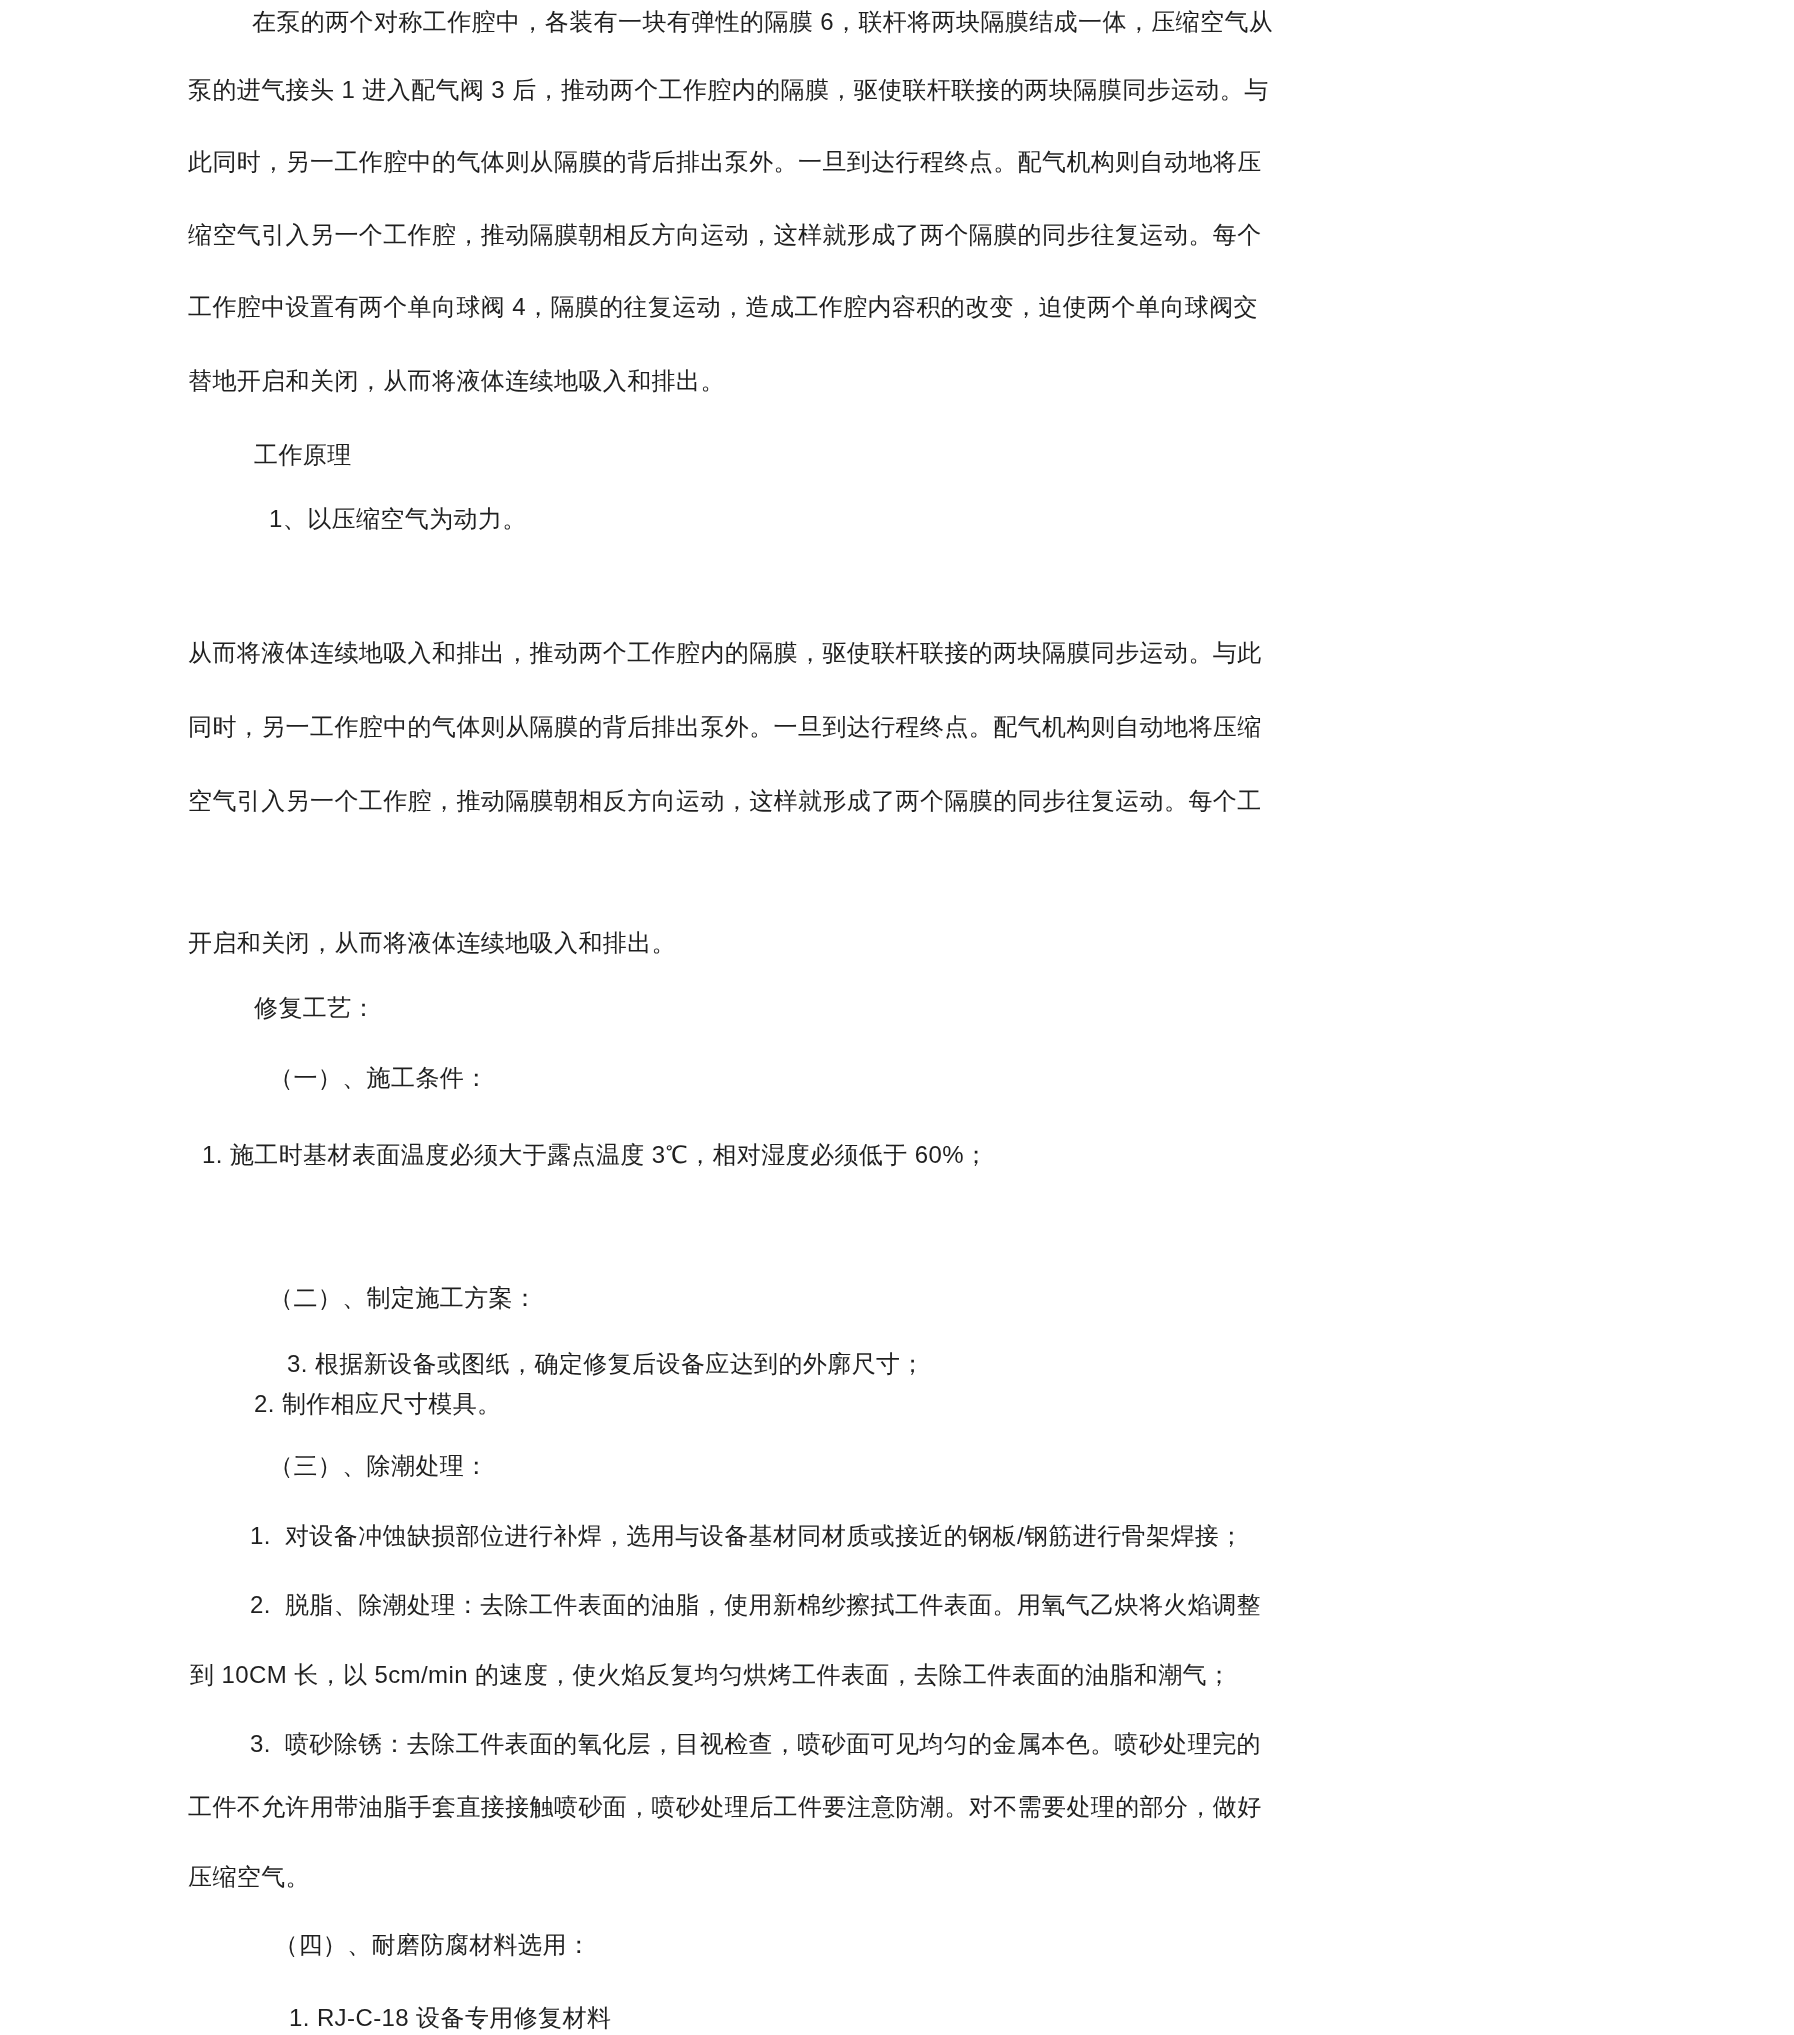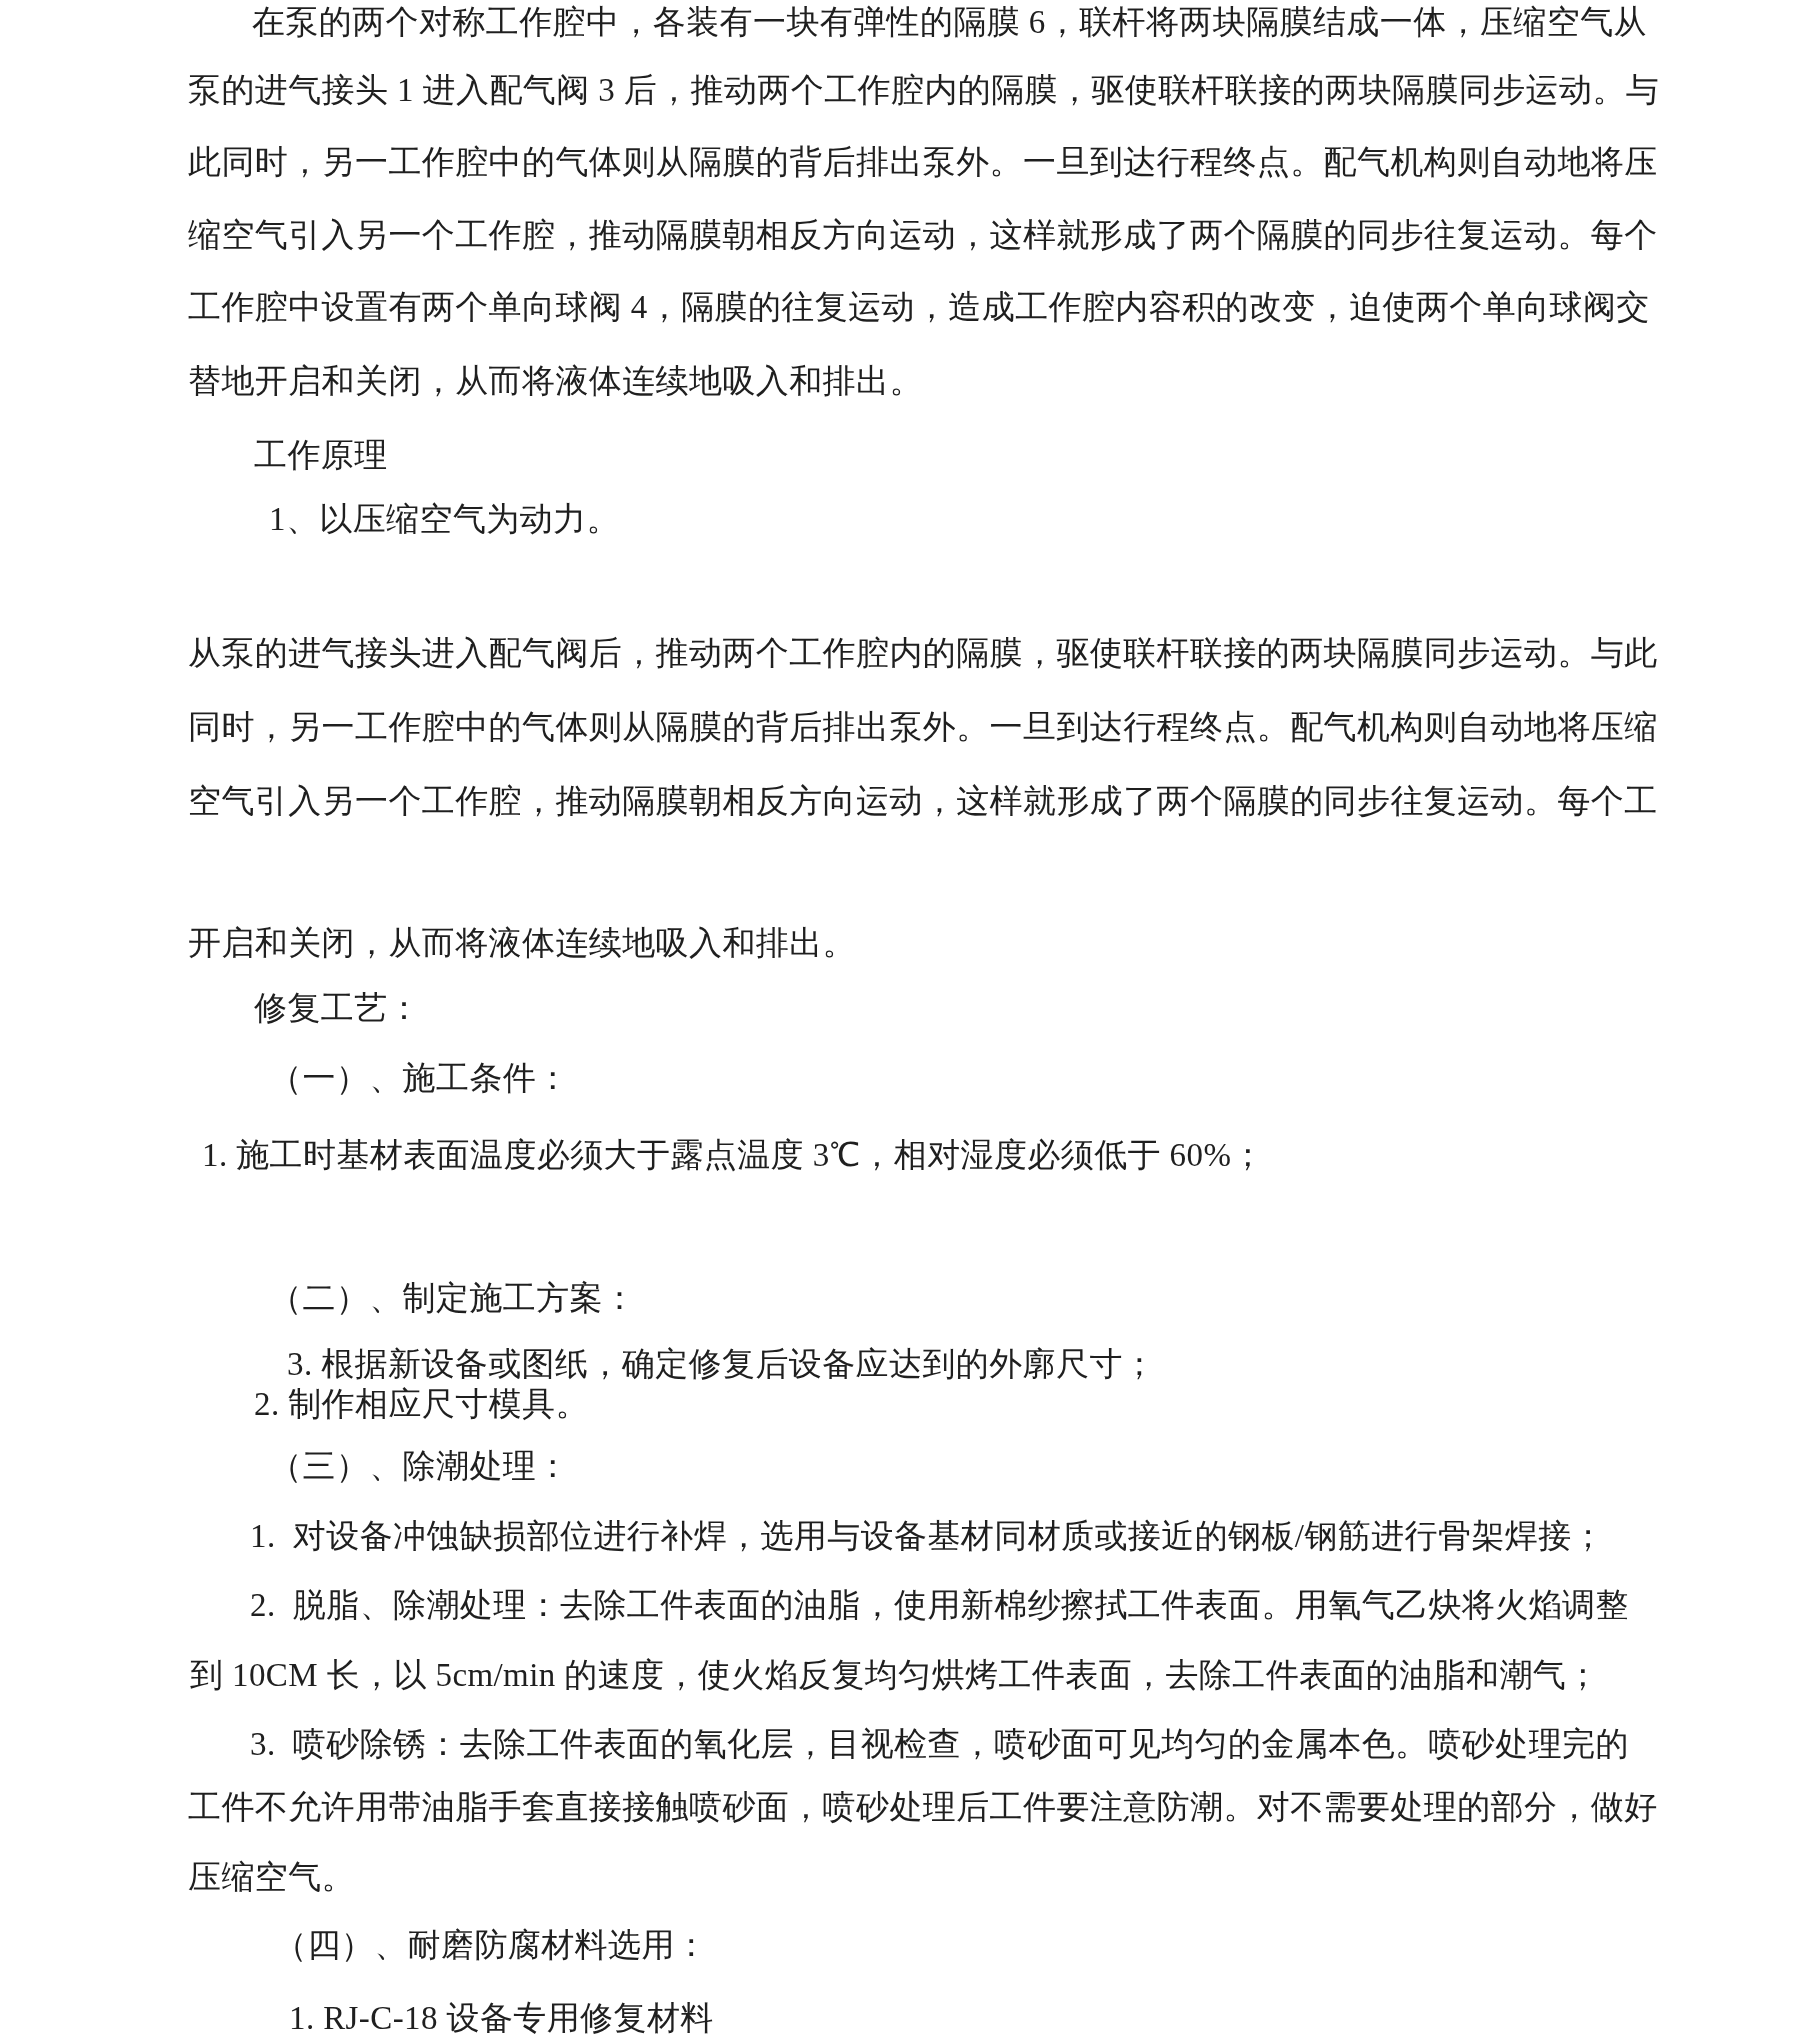--- a/index.html
+++ b/index.html
@@ -10,42 +10,42 @@
   #page {
     position: relative;
     width: 1794px;
     height: 2035px;
     background: #ffffff;
     overflow: hidden;
     font-family: "Liberation Sans", sans-serif;
   }
   .ln {
     position: absolute;
-    font-size: 33px;
+    font-size: 24px;
     line-height: 36px;
     font-weight: 500;
     letter-spacing: 0.4px;
     color: #1f1f1f;
     white-space: pre;
-    font-family: Liberation Serif, serif;
+    font-family: Liberation Sans, sans-serif;
   }
 </style>
 </head>
 <body>
 
 <div id="page">
   <div class="ln" style="top:3.6px;left:252px">在泵的两个对称工作腔中，各装有一块有弹性的隔膜 6，联杆将两块隔膜结成一体，压缩空气从</div>
   <div class="ln" style="top:72px;left:188px">泵的进气接头 1 进入配气阀 3 后，推动两个工作腔内的隔膜，驱使联杆联接的两块隔膜同步运动。与</div>
   <div class="ln" style="top:144px;left:188px">此同时，另一工作腔中的气体则从隔膜的背后排出泵外。一旦到达行程终点。配气机构则自动地将压</div>
   <div class="ln" style="top:217px;left:188px">缩空气引入另一个工作腔，推动隔膜朝相反方向运动，这样就形成了两个隔膜的同步往复运动。每个</div>
   <div class="ln" style="top:289px;left:188px">工作腔中设置有两个单向球阀 4，隔膜的往复运动，造成工作腔内容积的改变，迫使两个单向球阀交</div>
   <div class="ln" style="top:363px;left:188px">替地开启和关闭，从而将液体连续地吸入和排出。</div>
   <div class="ln" style="top:437px;left:254px">工作原理</div>
   <div class="ln" style="top:501px;left:269px">1、以压缩空气为动力。</div>
-  <div class="ln" style="top:635px;left:188px">从泵的进气接头进入配气阀后，推动两个工作腔内的隔膜，驱使联杆联接的两块隔膜同步运动。与此</div>
+  <div class="ln" style="top:635px;left:188px">从而将液体连续地吸入和排出，推动两个工作腔内的隔膜，驱使联杆联接的两块隔膜同步运动。与此</div>
   <div class="ln" style="top:709px;left:188px">同时，另一工作腔中的气体则从隔膜的背后排出泵外。一旦到达行程终点。配气机构则自动地将压缩</div>
   <div class="ln" style="top:783px;left:188px">空气引入另一个工作腔，推动隔膜朝相反方向运动，这样就形成了两个隔膜的同步往复运动。每个工</div>
   <div class="ln" style="top:925px;left:188px">开启和关闭，从而将液体连续地吸入和排出。</div>
   <div class="ln" style="top:990px;left:254px">修复工艺：</div>
   <div class="ln" style="top:1060px;left:269px">（一）、施工条件：</div>
   <div class="ln" style="top:1137px;left:202px">1. 施工时基材表面温度必须大于露点温度 3℃，相对湿度必须低于 60%；</div>
   <div class="ln" style="top:1280px;left:269px">（二）、制定施工方案：</div>
   <div class="ln" style="top:1346px;left:287px">3. 根据新设备或图纸，确定修复后设备应达到的外廓尺寸；</div>
   <div class="ln" style="top:1386px;left:254px">2. 制作相应尺寸模具。</div>
   <div class="ln" style="top:1448px;left:269px">（三）、除潮处理：</div>

